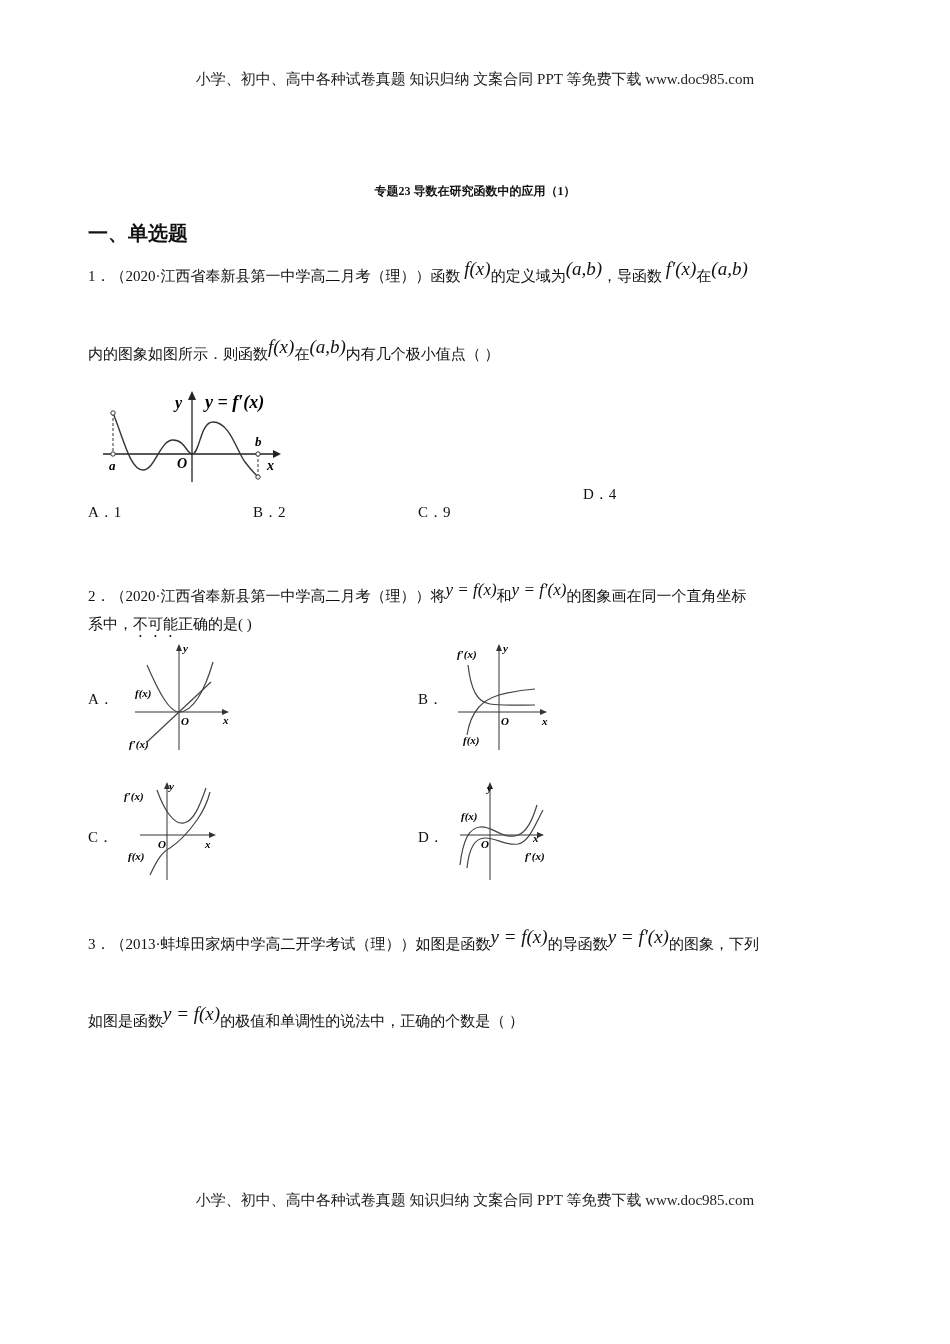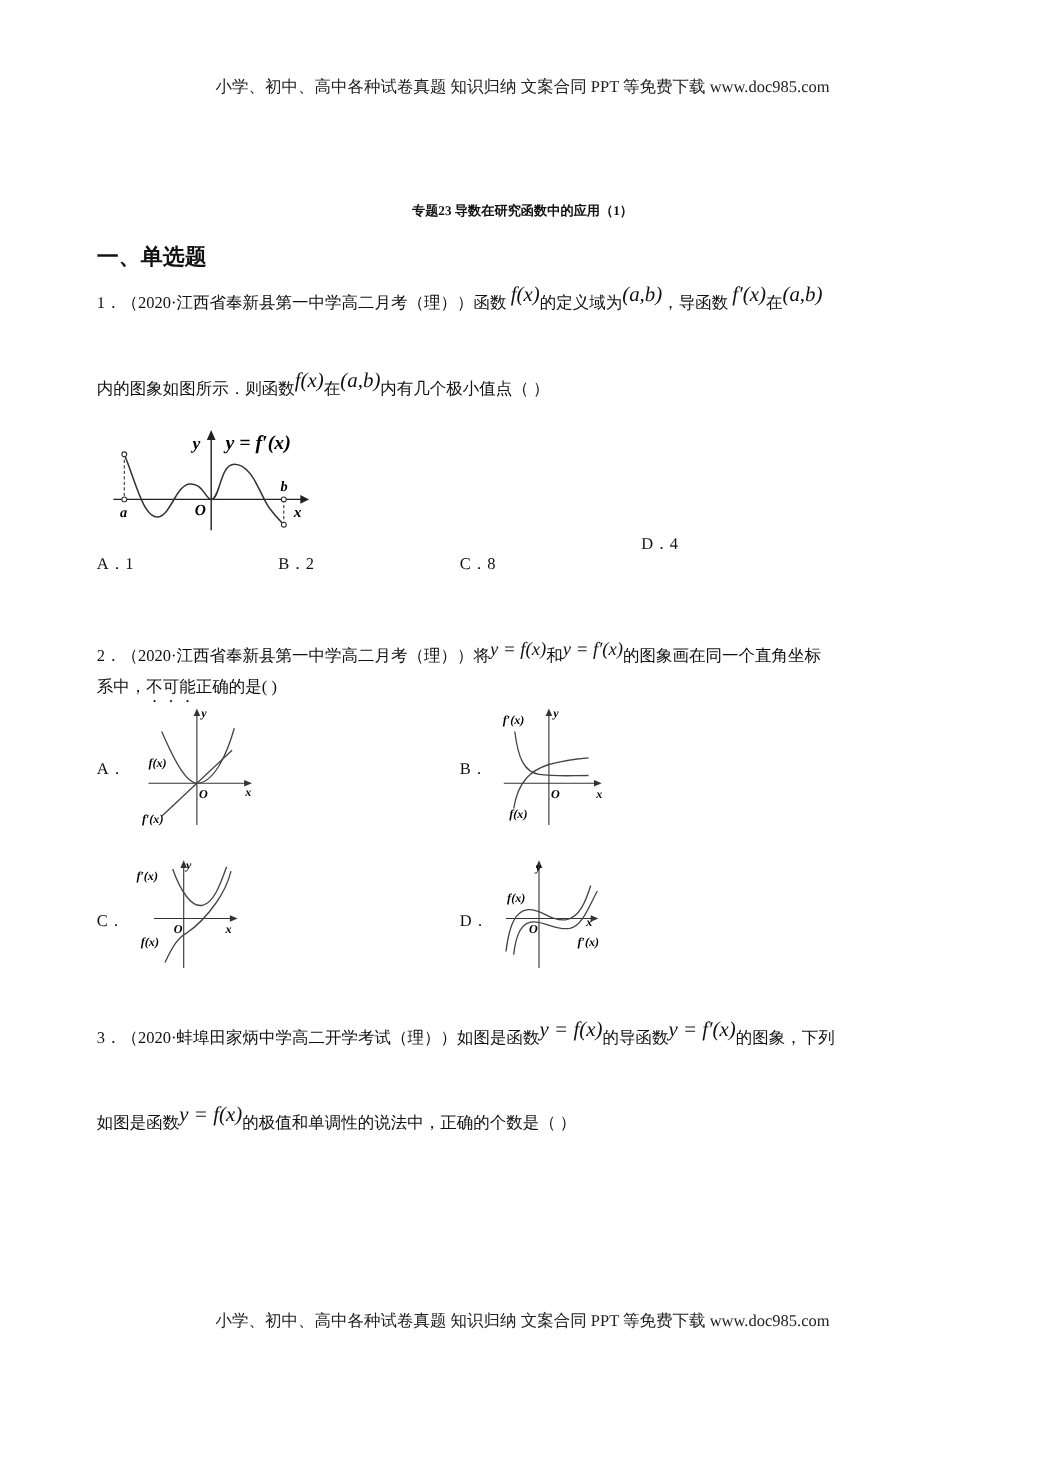--- a/index.html
+++ b/index.html
@@ -52,21 +52,21 @@
   <text x="80" y="26" font-size="16">y</text>
   <text x="110" y="26" font-size="18">y = f′(x)</text>
   <text x="82" y="86" font-size="14">O</text>
   <text x="14" y="88" font-size="13">a</text>
   <text x="160" y="64" font-size="13">b</text>
   <text x="172" y="88" font-size="14">x</text>
 </svg>
 
 <div class="abs opt" style="left:88px; top:503px;">A．1</div>
 <div class="abs opt" style="left:253px; top:503px;">B．2</div>
-<div class="abs opt" style="left:418px; top:503px;">C．8</div>
+<div class="abs opt" style="left:418px; top:503px;">C．9</div>
 <div class="abs opt" style="left:583px; top:485px;">D．4</div>
 
 <div class="abs line" style="left:88px; top:580px;">
   <span>2．</span><span>（2020·江西省奉新县第一中学高二月考（理））</span><span>将</span><span class="m small">y = f(x)</span><span>和</span><span class="m small">y = f′(x)</span><span>的图象画在同一个直角坐标</span>
 </div>
 <div class="abs line" style="left:88px; top:603px;margin-top:12px;">
   <span>系中，</span><span class="emph">不可能</span><span>正确的是(    )</span>
 </div>
 
 <div class="abs opt" style="left:88px; top:690px;">A．</div>
@@ -123,19 +123,19 @@
   <path d="M5,85 C8,60 14,48 25,47 C38,46 45,58 60,56 C72,54 78,38 82,25" fill="none" stroke="#444" stroke-width="1.2"></path>
   <path d="M12,88 C14,68 20,58 30,58 C42,58 50,66 63,64 C74,62 80,45 88,30" fill="none" stroke="#444" stroke-width="1.2"></path>
   <text x="32" y="12" font-size="11">y</text>
   <text x="78" y="62" font-size="11">x</text>
   <text x="26" y="68" font-size="11">O</text>
   <text x="6" y="40" font-size="11">f(x)</text>
   <text x="70" y="80" font-size="11">f′(x)</text>
 </svg>
 
 <div class="abs line" style="left:88px; top:926px;">
-  <span>3．</span><span>（2020·蚌埠田家炳中学高二开学考试（理））</span><span>如图是函数</span><span class="m">y = f(x)</span><span>的导函数</span><span class="m">y = f′(x)</span><span>的图象，下列</span>
+  <span>3．</span><span>（2013·蚌埠田家炳中学高二开学考试（理））</span><span>如图是函数</span><span class="m">y = f(x)</span><span>的导函数</span><span class="m">y = f′(x)</span><span>的图象，下列</span>
 </div>
 <div class="abs line" style="left:88px; top:1003px;">
   <span>如图是函数</span><span class="m">y = f(x)</span><span>的极值和单调性的说法中，正确的个数是（    ）</span>
 </div>
 
 <div class="abs footer">小学、初中、高中各种试卷真题 知识归纳 文案合同 PPT 等免费下载   www.doc985.com</div>
 
 </body></html>

